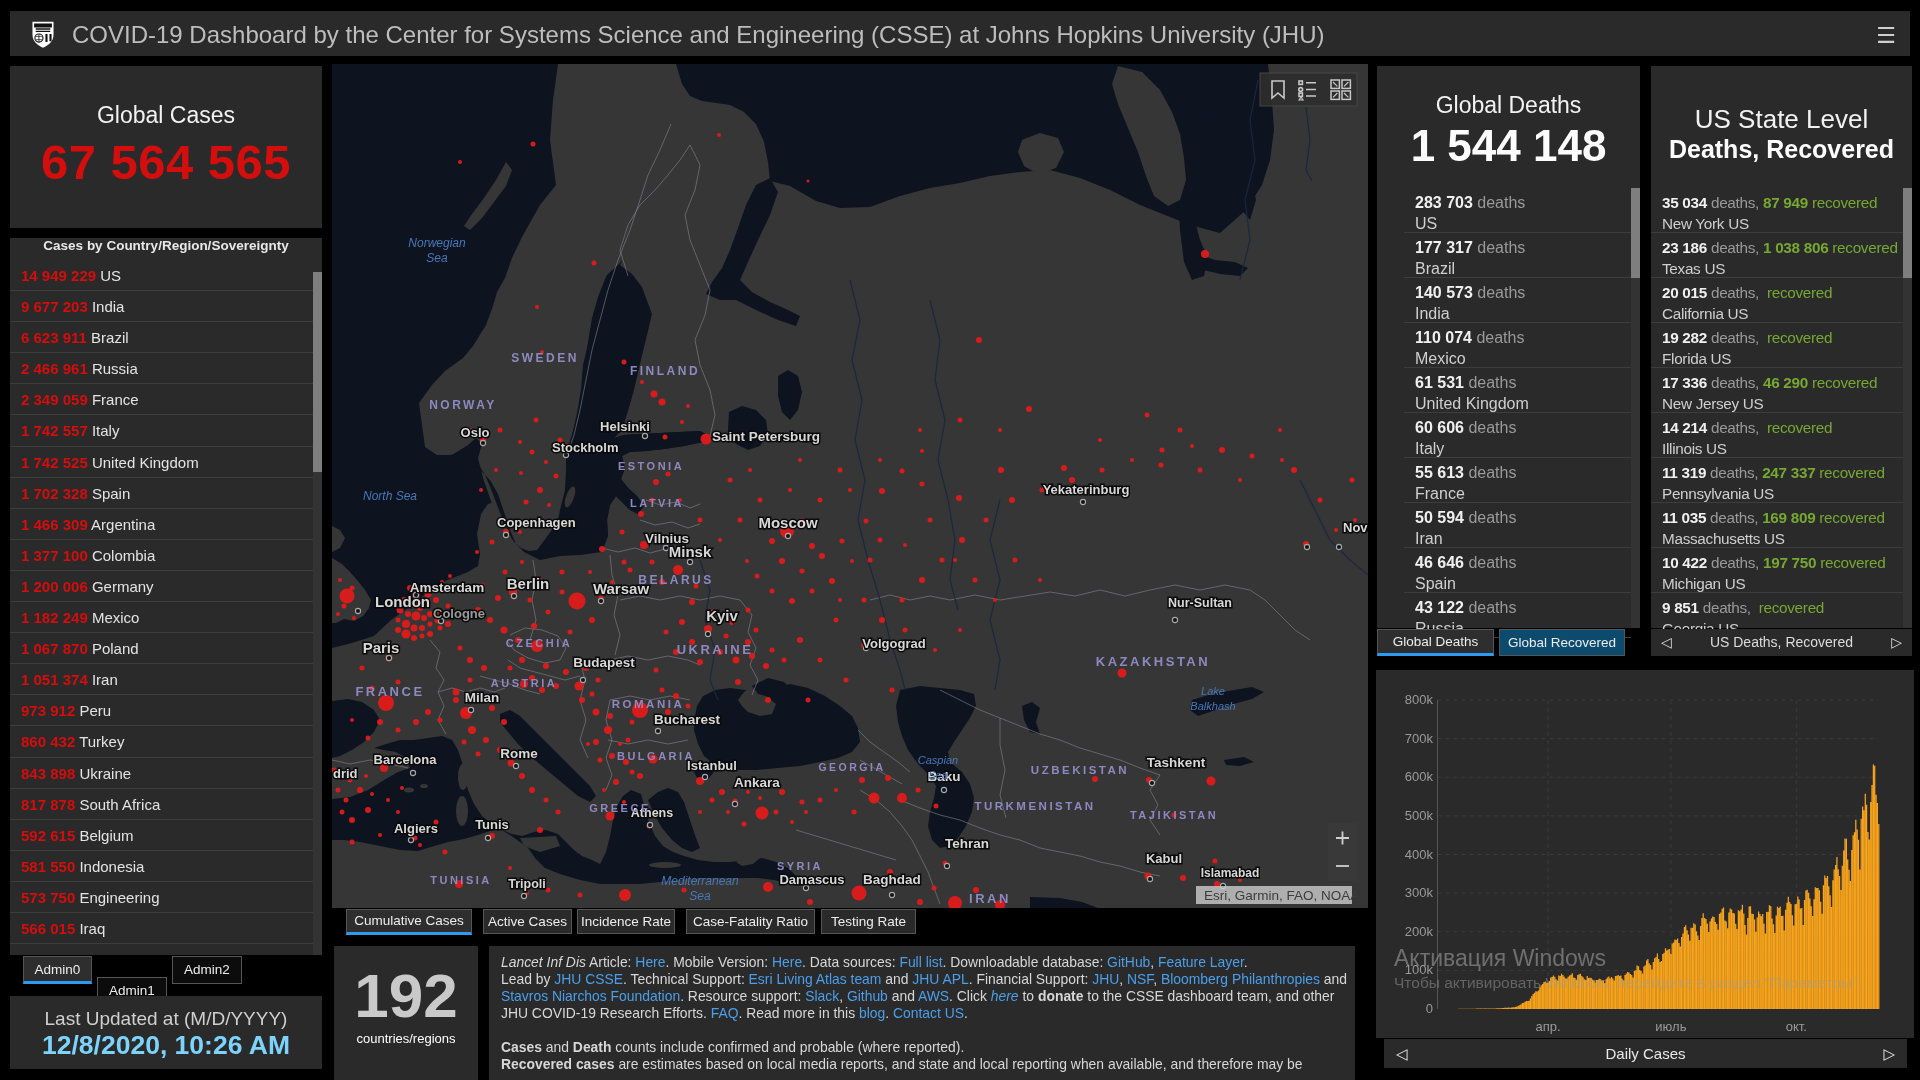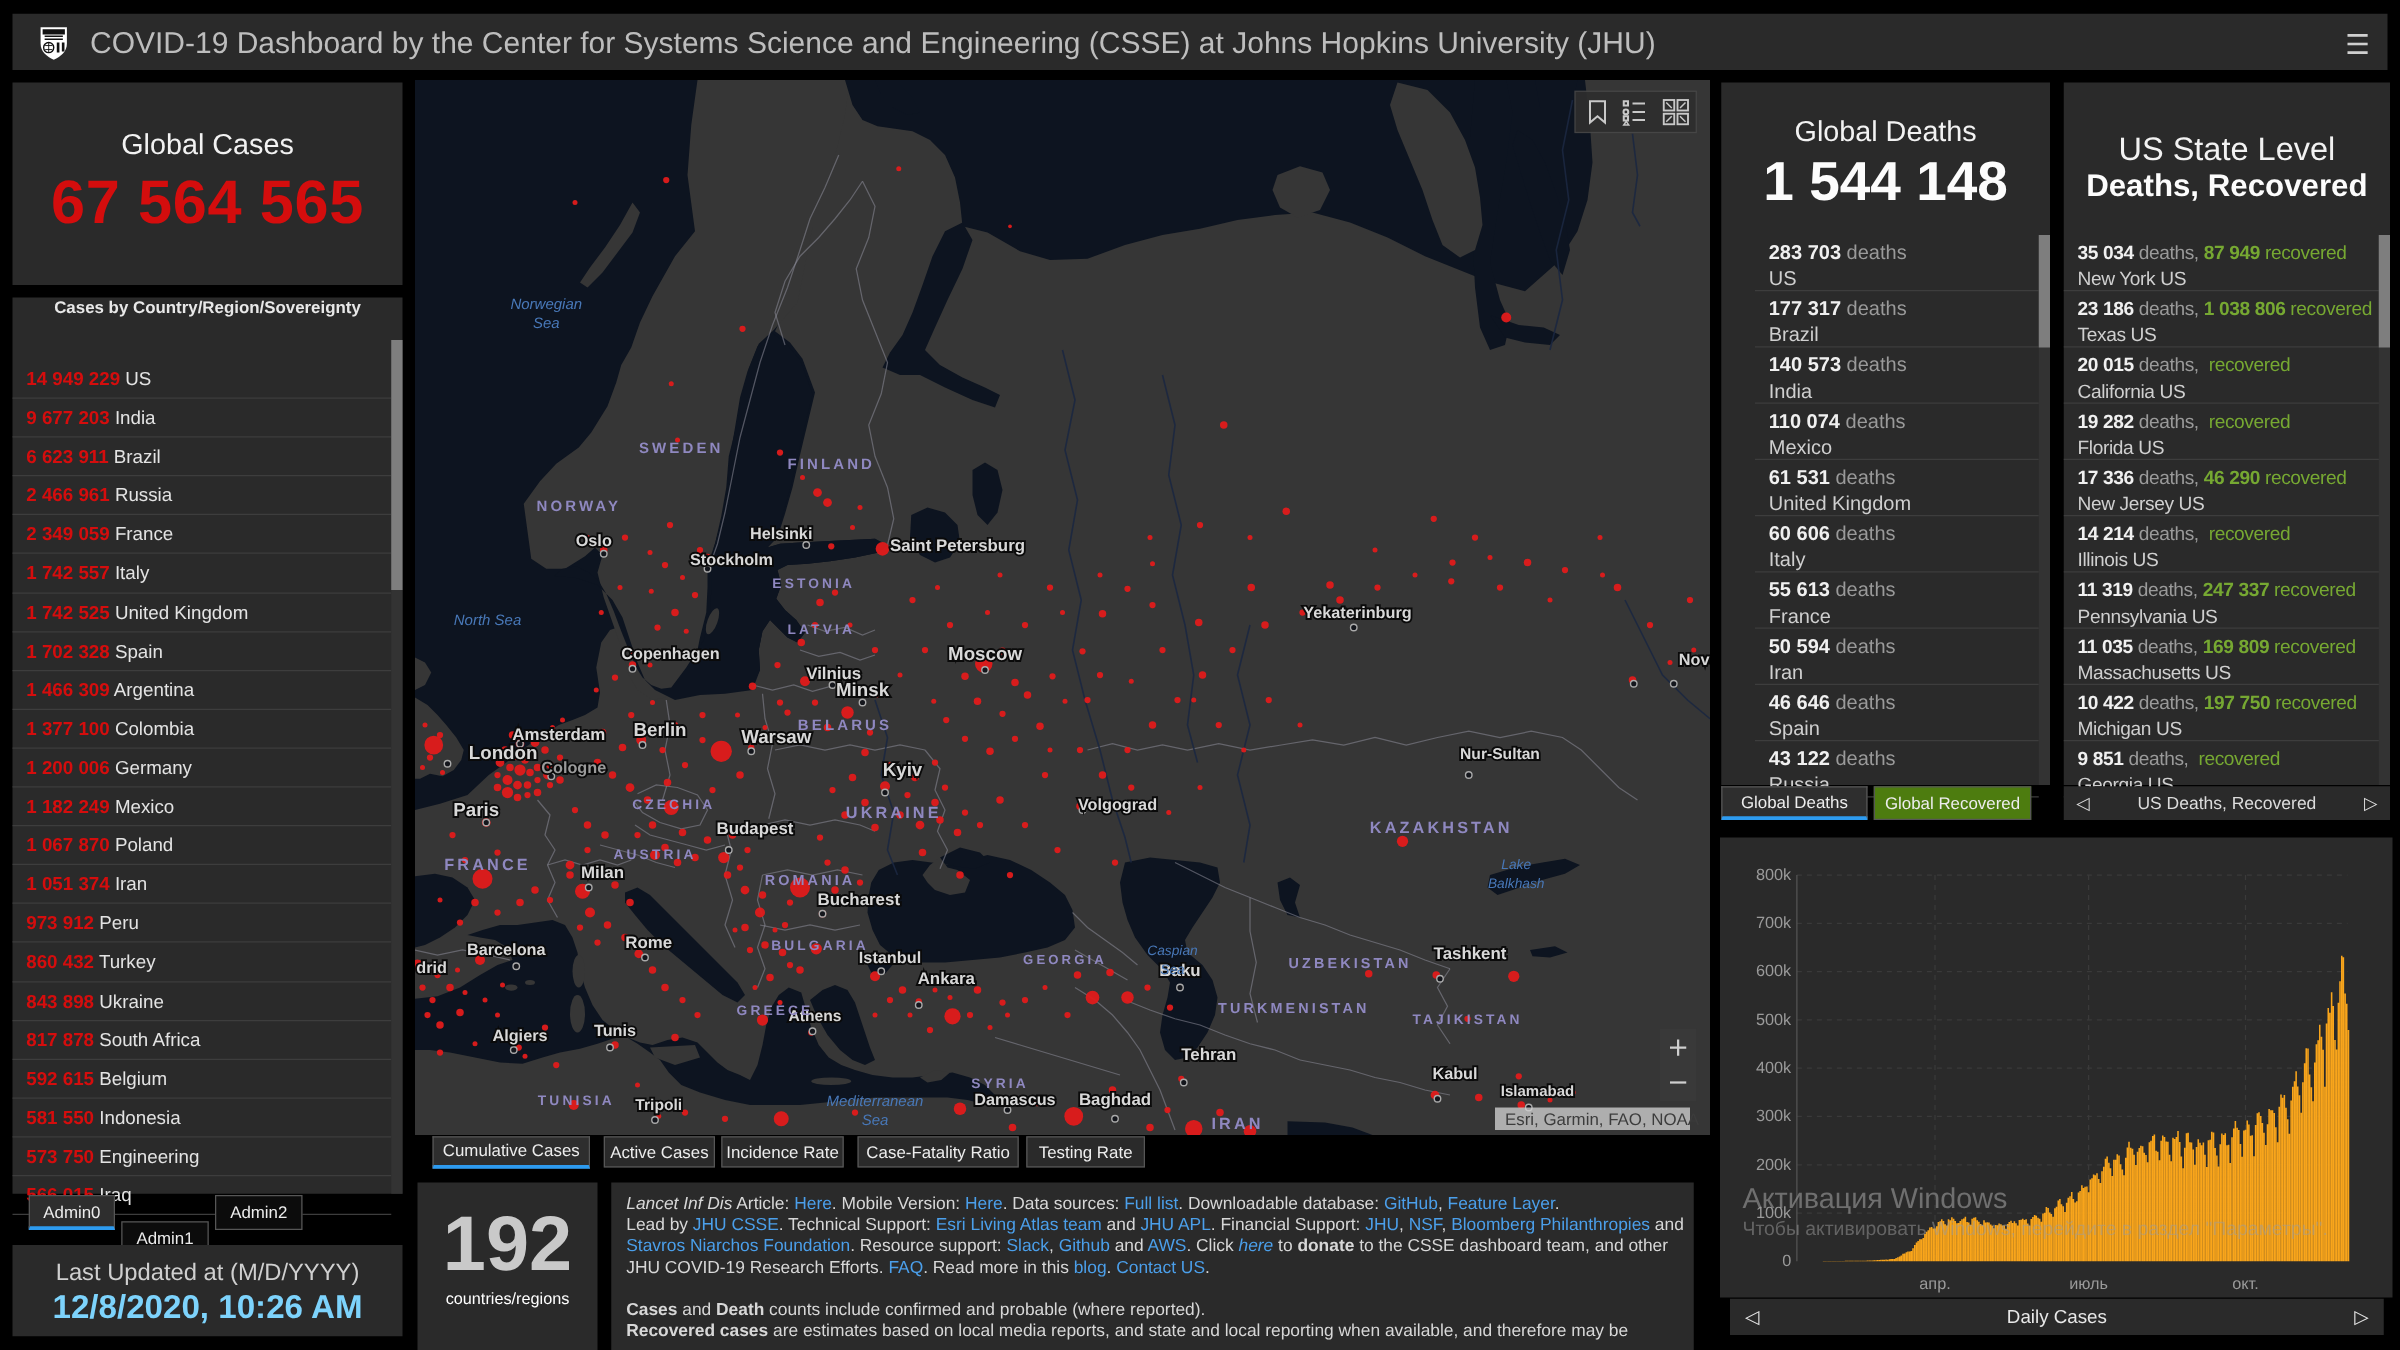--- a/index.html
+++ b/index.html
@@ -37,21 +37,21 @@
   <div class="abs" style="left:62px;top:10px;font-size:24px;color:#bdbdbd;">COVID-19 Dashboard by the Center for Systems Science and Engineering (CSSE) at Johns Hopkins University (JHU)</div>
   <div class="abs" style="right:14px;top:12px;color:#cfcfcf;font-size:22px;">☰</div>
 </div>
 
 <div class="panel" style="left:10px;top:66px;width:312px;height:162px;text-align:center;">
   <div style="margin-top:36px;font-size:23px;color:#f2f2f2;">Global Cases</div>
   <div style="margin-top:5px;font-size:49px;font-weight:bold;color:#d40d0d;letter-spacing:0.5px;">67 564 565</div>
 </div>
 <div class="panel" style="left:10px;top:238px;width:312px;height:717px;">
   <div style="text-align:center;font-size:13.5px;font-weight:bold;color:#e8e8e8;">Cases by Country/Region/Sovereignty</div>
-  <div style="position:absolute;top:50px;left:0;width:303px;">
+  <div style="position:absolute;top:22px;left:0;width:303px;">
       <div class="crow"><span class="red">14 949 229</span> <span class="cname">US</span></div>
       <div class="crow"><span class="red">9 677 203</span> <span class="cname">India</span></div>
       <div class="crow"><span class="red">6 623 911</span> <span class="cname">Brazil</span></div>
       <div class="crow"><span class="red">2 466 961</span> <span class="cname">Russia</span></div>
       <div class="crow"><span class="red">2 349 059</span> <span class="cname">France</span></div>
       <div class="crow"><span class="red">1 742 557</span> <span class="cname">Italy</span></div>
       <div class="crow"><span class="red">1 742 525</span> <span class="cname">United Kingdom</span></div>
       <div class="crow"><span class="red">1 702 328</span> <span class="cname">Spain</span></div>
       <div class="crow"><span class="red">1 466 309</span> <span class="cname">Argentina</span></div>
       <div class="crow"><span class="red">1 377 100</span> <span class="cname">Colombia</span></div>
@@ -730,21 +730,21 @@
       <div class="drow">
         <div><b>43 122</b> <span class="gray">deaths</span></div>
         <div class="dname">Russia</div>
       </div>
     </div>
   <div style="position:absolute;top:122px;right:0;width:9px;height:440px;background:#333;">
     <div style="position:absolute;top:0;width:9px;height:90px;background:#7e7e7e;"></div>
   </div>
 </div>
 <div class="tab tabactive" style="left:1377px;top:629px;width:117px;height:27px;line-height:23px;">Global Deaths</div>
-<div class="tab" style="left:1499px;top:629px;width:126px;height:27px;line-height:25px;background:#4d7c0f;">Global Recovered</div>
+<div class="tab" style="left:1499px;top:629px;width:126px;height:27px;line-height:25px;background:#0c4a6e;">Global Recovered</div>
 
 <div class="panel" style="left:1651px;top:66px;width:261px;height:562px;">
   <div style="text-align:center;margin-top:38px;font-size:26px;color:#f2f2f2;">US State Level</div>
   <div style="text-align:center;font-size:25px;font-weight:bold;color:#fcfcfc;">Deaths, Recovered</div>
   <div class="usrows" style="position:absolute;top:122px;left:0;width:258px;">
       <div class="drow">
         <div><b>35 034</b> <span class="gray">deaths,</span>&nbsp;<span class="green"><b>87 949</b> <span class="greenlight">recovered</span></span></div>
         <div class="dname">New York <span class="us">US</span></div>
       </div>
       <div class="drow">

